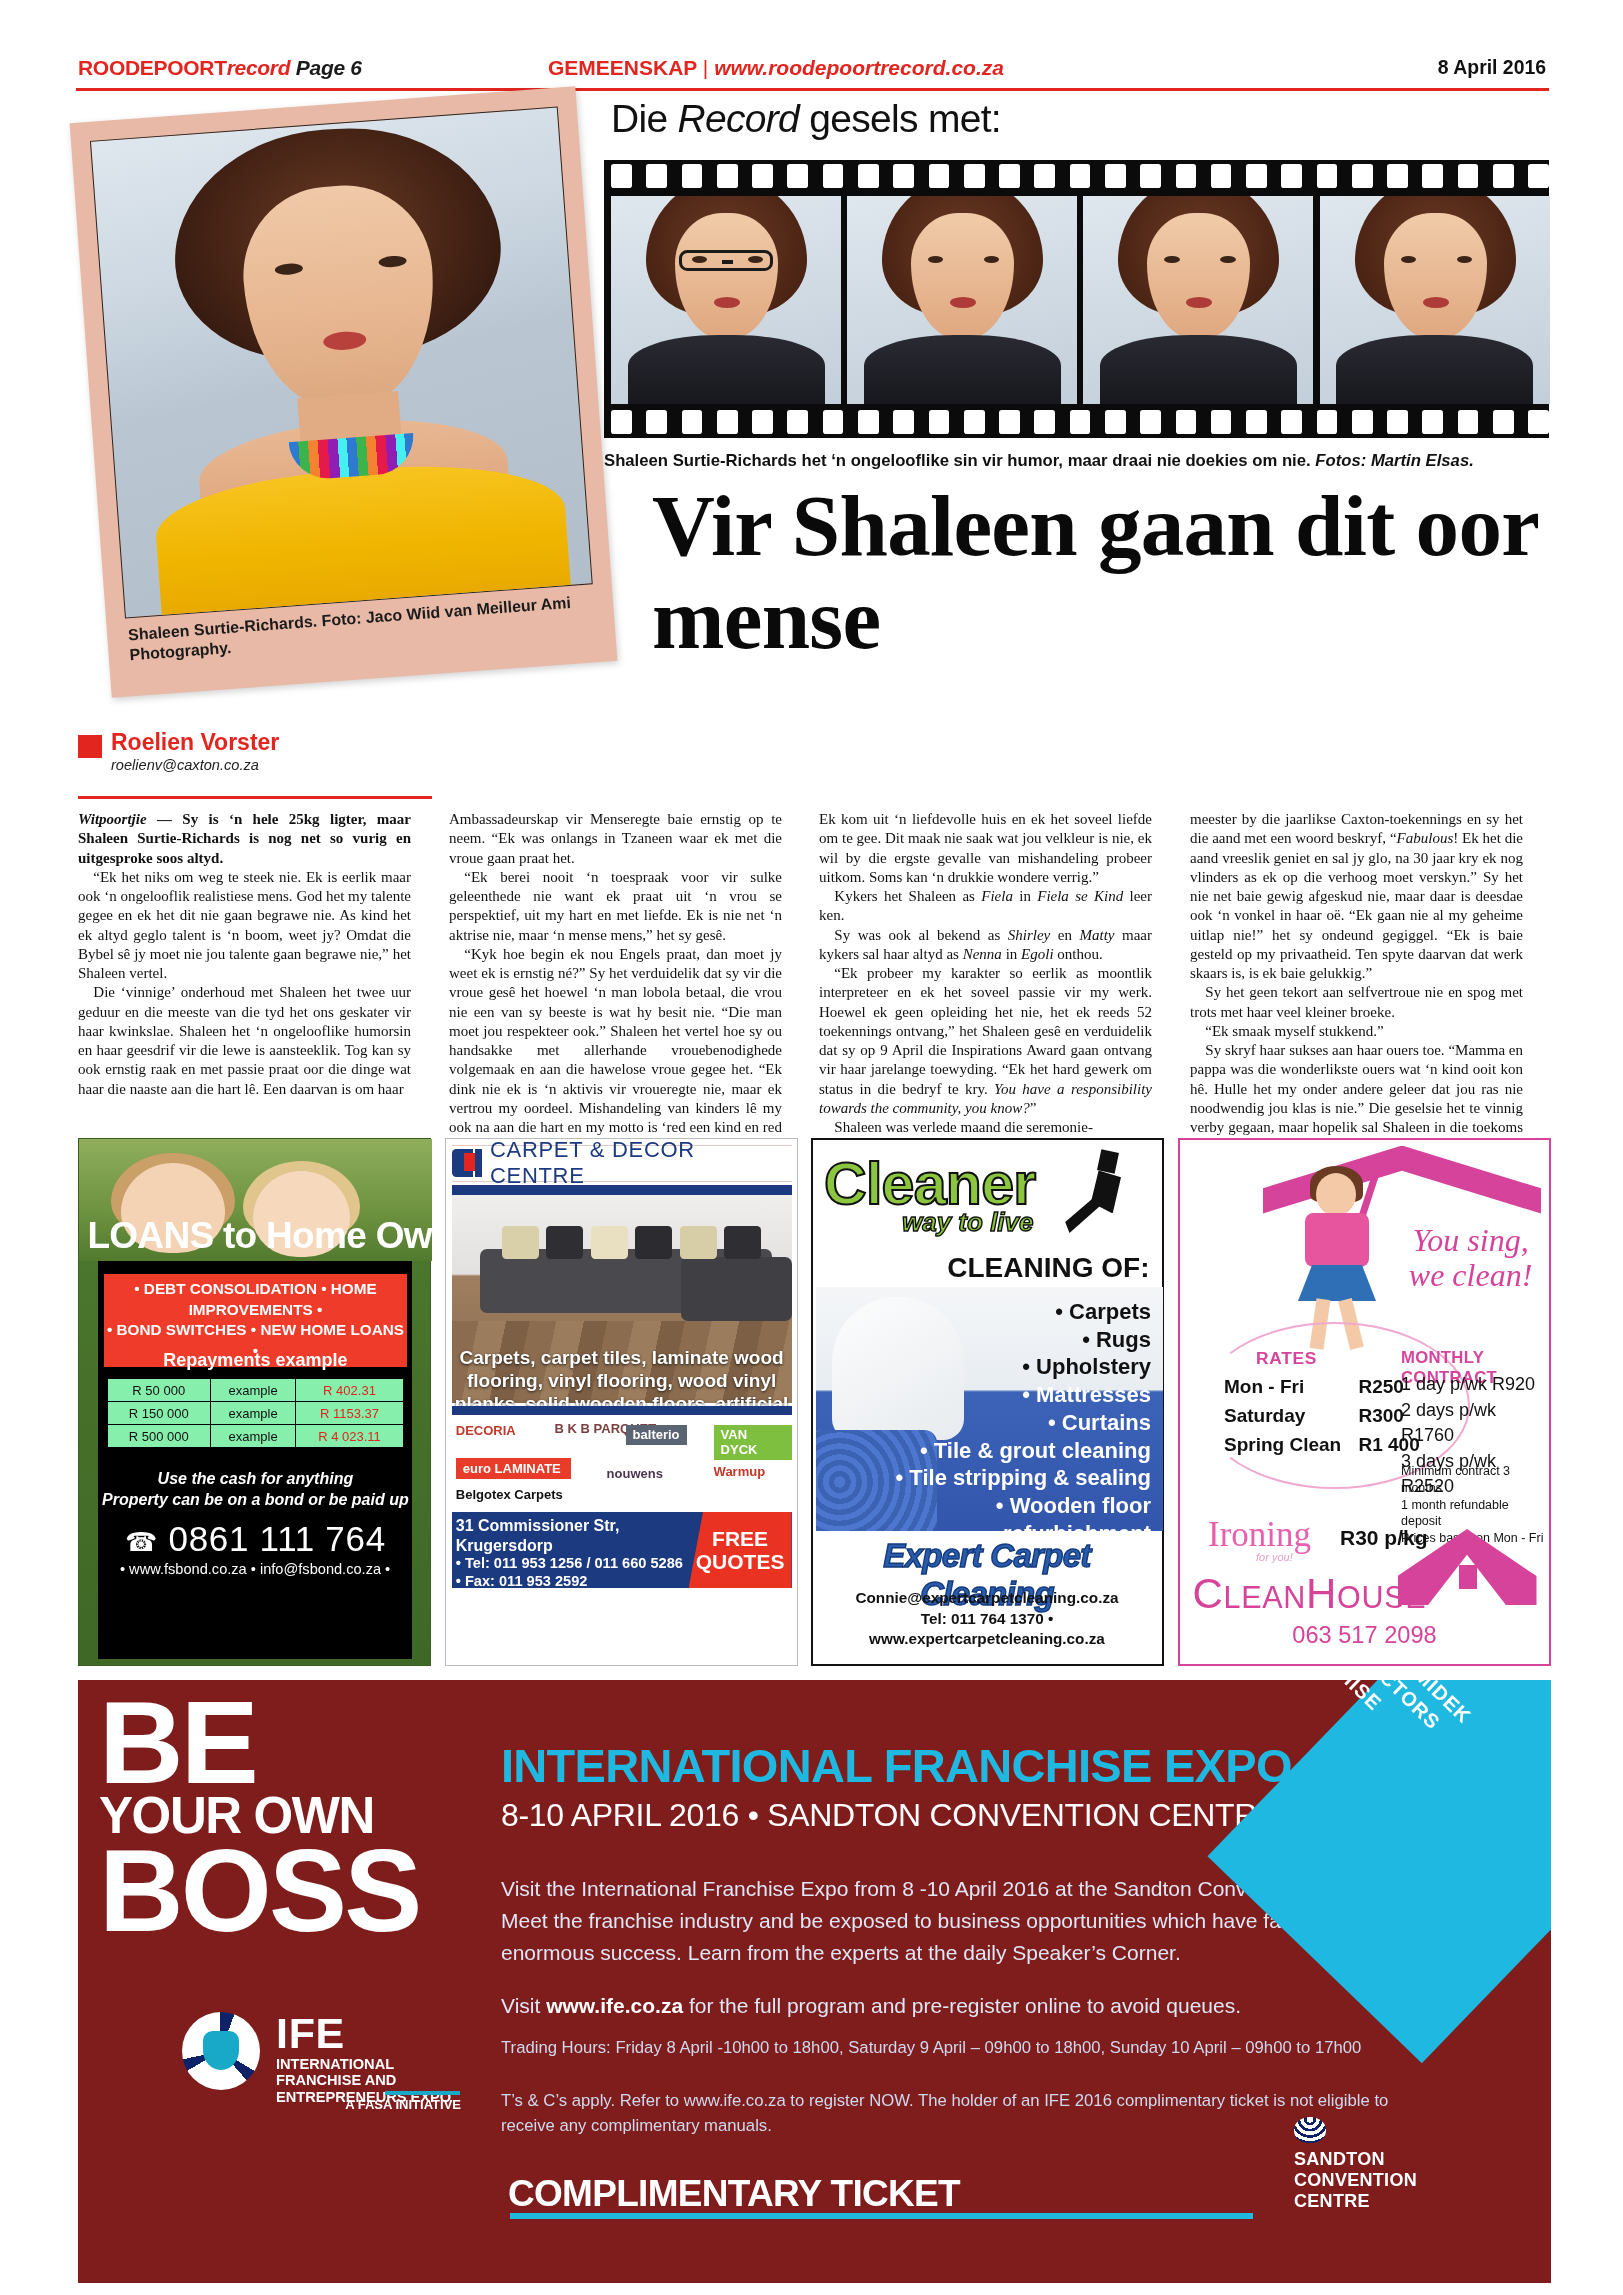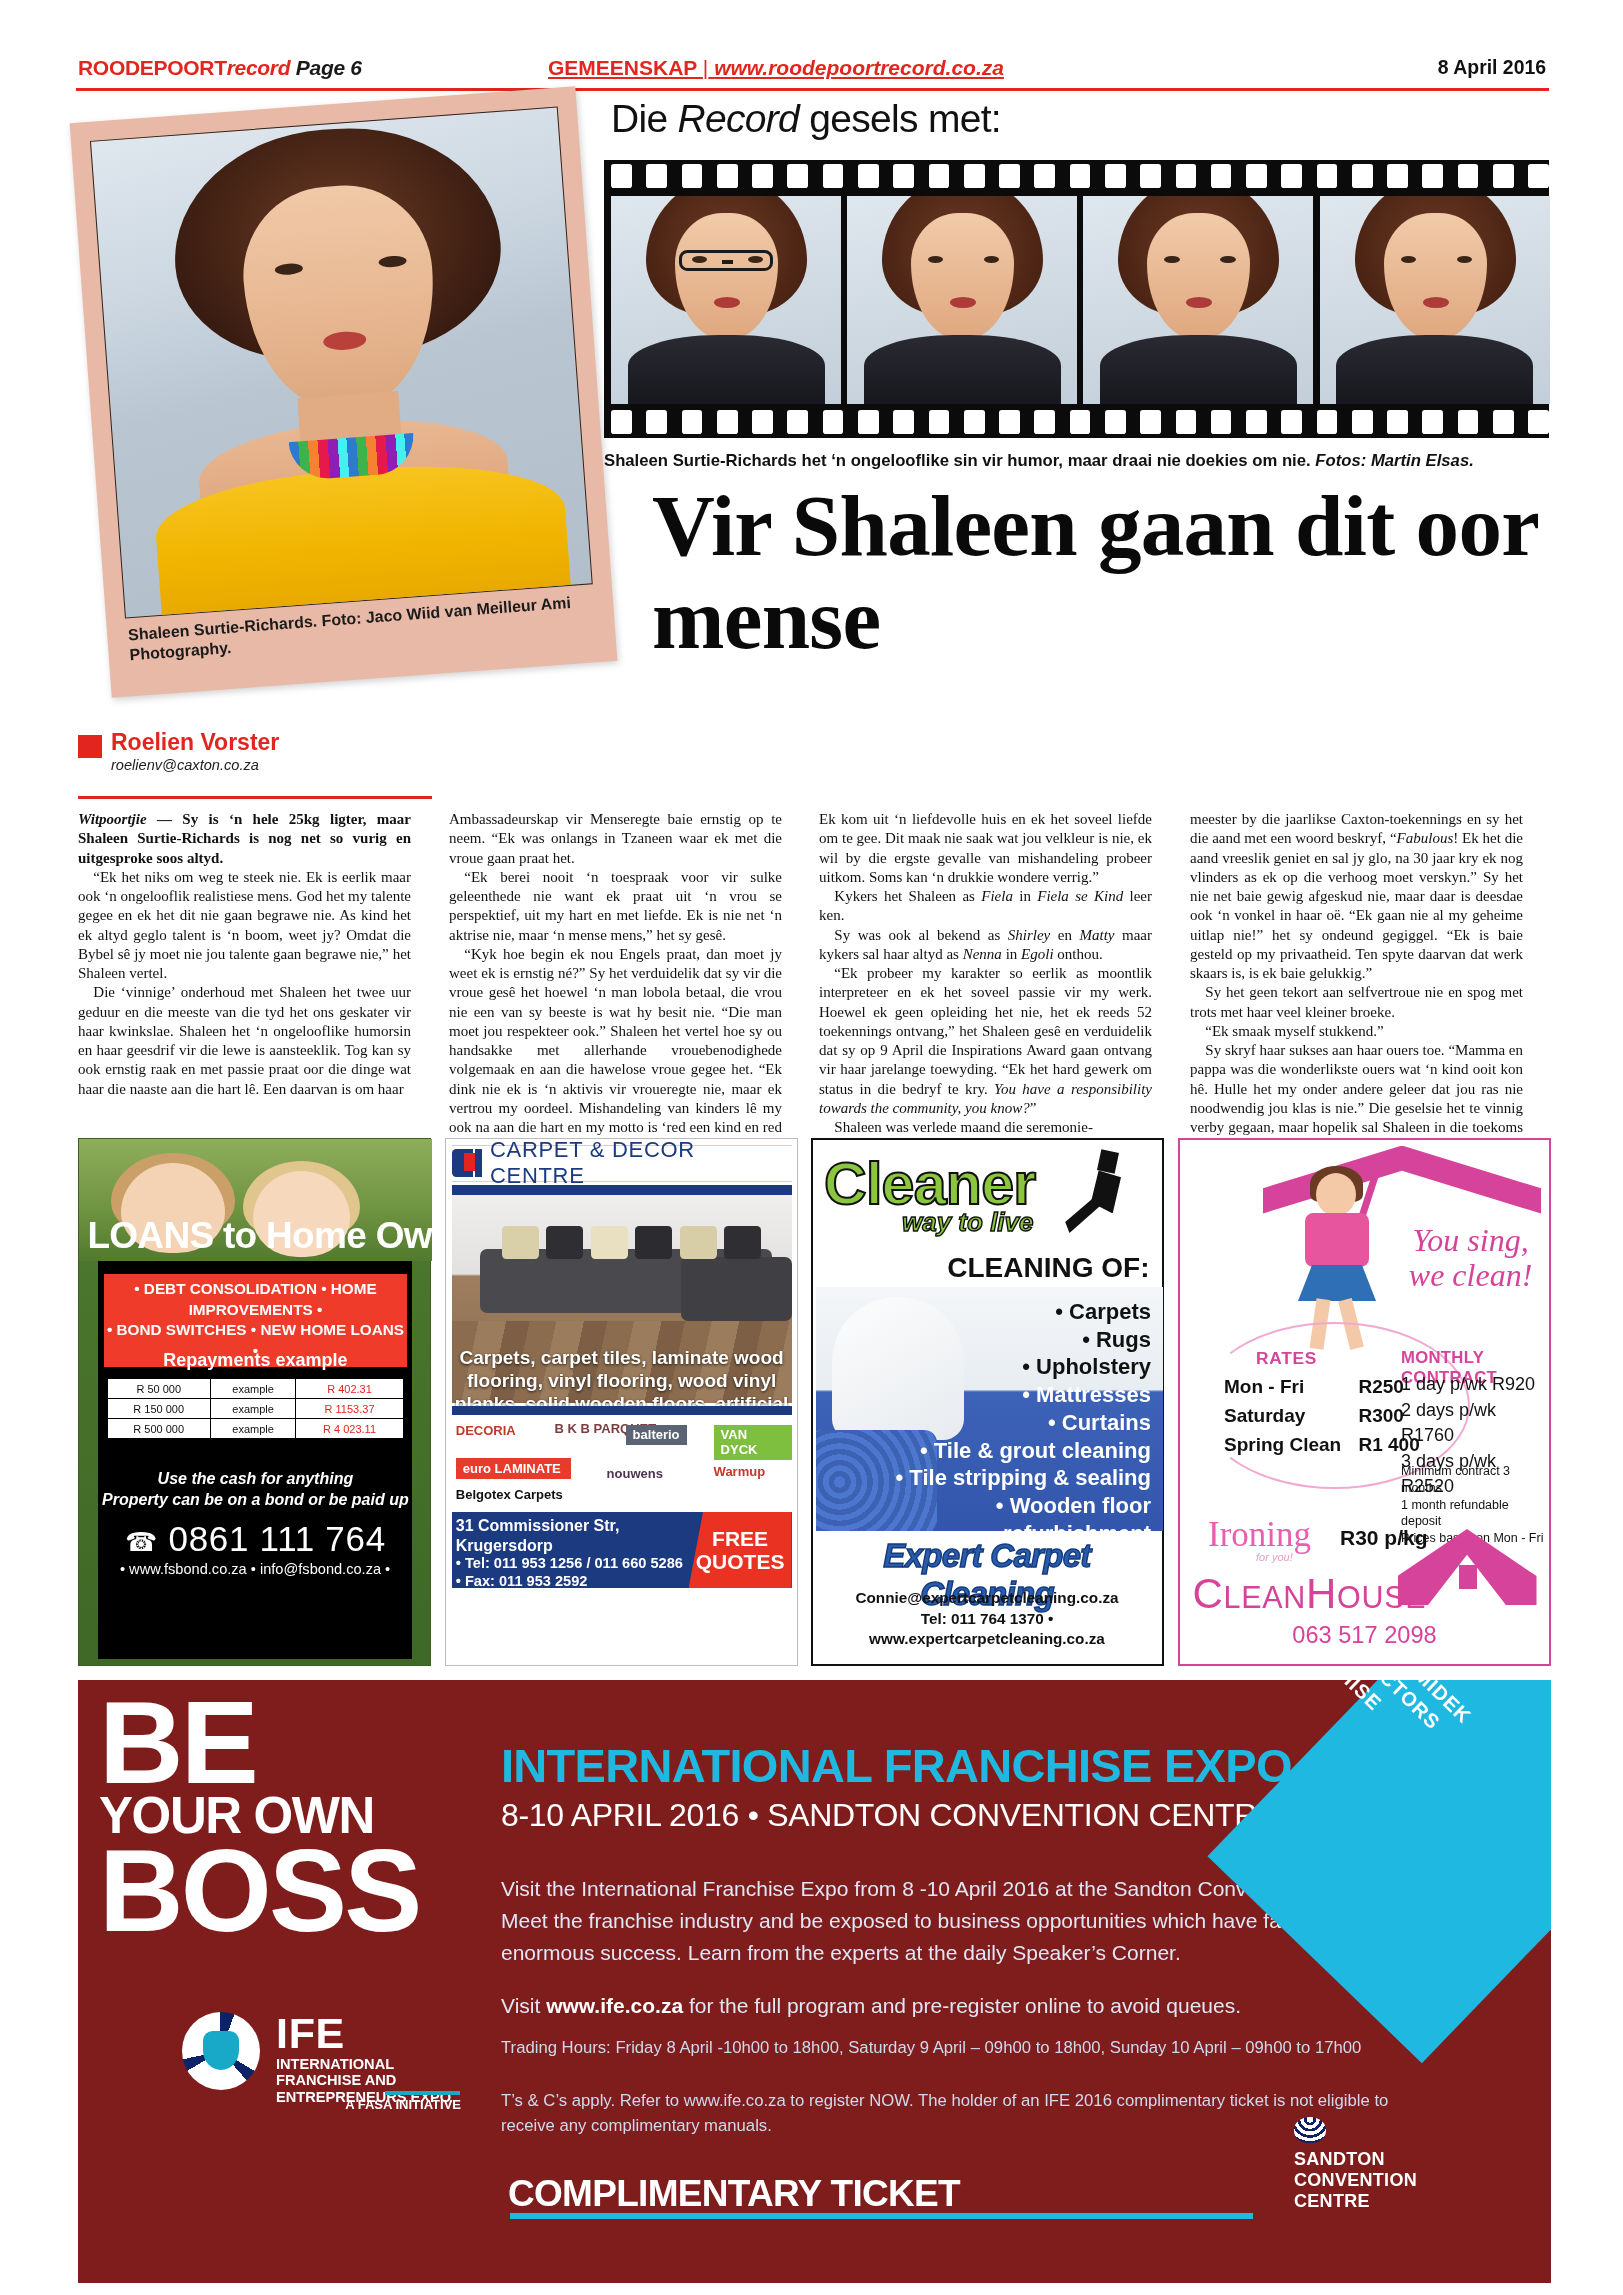--- a/index.html
+++ b/index.html
@@ -15,21 +15,21 @@
   .mast-rule { position: absolute; left: 76px; top: 88px; width: 1473px; height: 2.8px; background: #e2251f; }
   .mast-left {
     position: absolute; left: 78px; top: 56px;
     font-size: 21px; font-weight: 700; letter-spacing: -0.3px; white-space: nowrap;
   }
   .mast-left .rp { color: #e2251f; }
   .mast-left .rec { color: #e2251f; font-style: italic; font-weight: 700; }
   .mast-left .pg { color: #1a1a1a; font-style: italic; }
   .mast-centre {
     position: absolute; left: 548px; top: 56px;
-    font-size: 21px; font-weight: 700; color: #e2251f; white-space: nowrap; text-decoration: underline;
+    font-size: 21px; font-weight: 700; color: #e2251f; white-space: nowrap;
   }
   .mast-centre .url { font-style: italic; }
   .mast-centre .bar { color: #e2251f; font-weight: 400; }
   .mast-date {
     position: absolute; right: 78px; top: 56px;
     font-size: 19.4px; font-weight: 700; color: #111; white-space: nowrap;
   }
 
   
   .kicker {
@@ -158,22 +158,22 @@
   .kid2h{ position:absolute; left:164px; top:22px; width:117px; height:78px;
       background:#e0c58d; border-radius:50% 50% 35% 35%/60% 60% 40% 40%; }
   .loans-body { position: absolute; left: 19.4px; top: 122px; width: 314px; bottom: 5.6px; background: #000; }
   .loans-title { position: absolute; left: -11px; top: -46px; width: 336px; text-align: center;
       font-size: 37px; font-weight: 700; color: #fff; white-space: nowrap; letter-spacing: -0.7px; }
   .loans-redbar { position: absolute; left: 5.6px; top: 12.5px; width: 303px; background: #ef3b2a;
       padding: 5.6px 2.8px; text-align: center; color: #fff; font-size: 15.3px; font-weight: 700; line-height: 1.35; }
   .loans-rep { position: absolute; left: 0; top: 89px; width: 314px; text-align: center;
       font-size: 18px; font-weight: 700; color: #fff; }
   .loans-table { position: absolute; left: 8.3px; top: 117px; width: 297px; border-collapse: collapse; }
-  .loans-table td { background: #ffffff; border: 1.4px solid #000; color: #111;
-      font-size: 11px; text-align: center; padding: 3.5px 1.4px; }
+  .loans-table td { background: #86efac; border: 1.4px solid #000; color: #111;
+      font-size: 13px; text-align: center; padding: 3.5px 1.4px; }
   .loans-table td.amt { color: #e2251f; }
   .loans-note { position: absolute; left: 0; top: 208px; width: 314px; text-align: center;
       color: #fff; font-size: 16px; font-weight: 700; font-style: italic; line-height: 1.3; }
   .loans-phone { position: absolute; left: 0; top: 258px; width: 314px; text-align: center;
       color: #fff; font-size: 35px; font-weight: 400; letter-spacing: 0.7px; }
   .loans-phone .tel { font-size: 26px; }
   .loans-web { position: absolute; left: -15.3px; top: 300px; width: 344px; text-align: center;
       color: #fff; font-size: 14.6px; }
 
   

